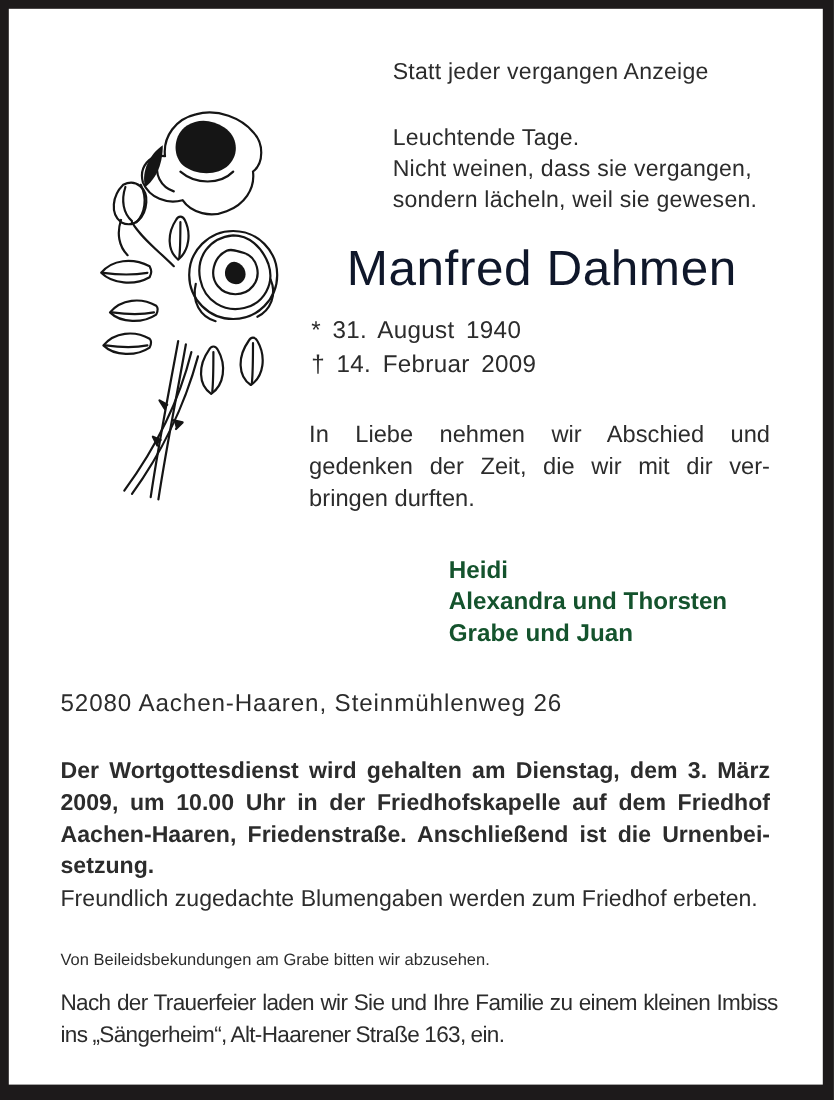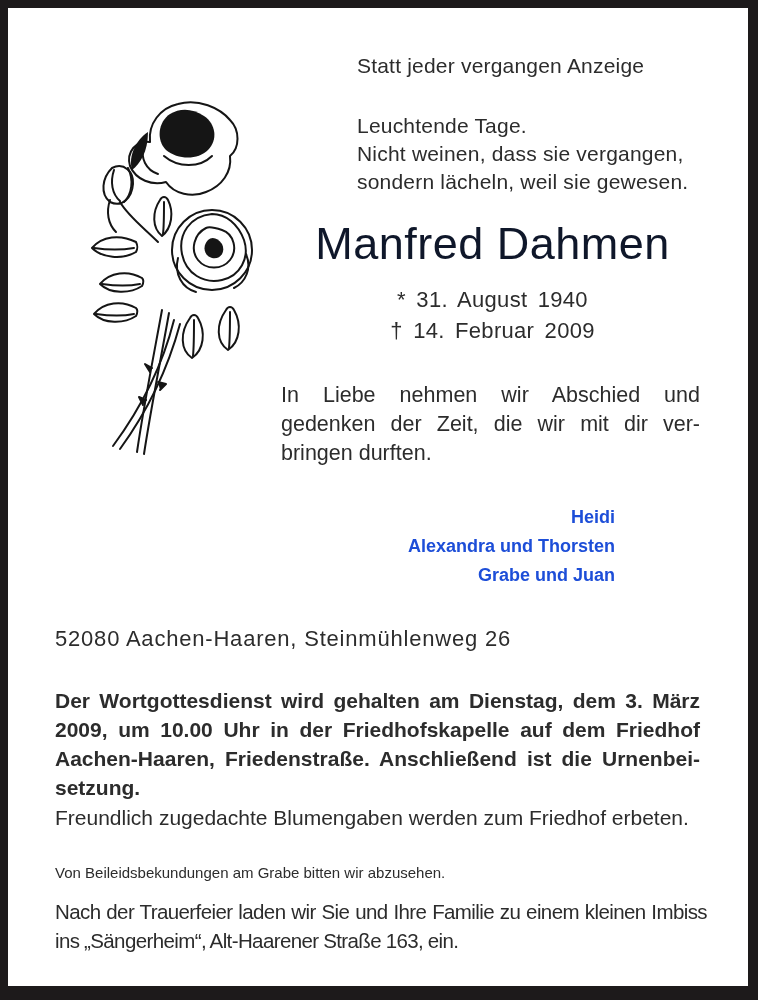--- a/index.html
+++ b/index.html
@@ -14,28 +14,28 @@
   }
   .abs{position:absolute;}
   .preline{left:349px;top:46px;font-size:21px;letter-spacing:.2px;}
   .poem{left:349px;top:104px;font-size:21px;line-height:28px;letter-spacing:.2px;}
   .name{
     left:275px;top:210px;width:419px;text-align:center;
     font-size:45px;letter-spacing:.5px;color:#0f172a;font-weight:400;
     white-space:nowrap;
   }
   .dates{
-    left:275px;top:276px;width:419px;text-align:center;
+    left:275px;top:276px;width:419px;text-align:left;
     font-size:22px;line-height:31px;word-spacing:4px;letter-spacing:.3px;
   }
   .farewell{
     left:273px;top:373px;width:419px;font-size:21.5px;line-height:29px;
     text-align:justify;hyphens:manual;
   }
-  .mourners{left:400px;top:495px;font-size:18px;line-height:29px;font-weight:bold;color:#1d4ed8;text-align:right;}
+  .mourners{left:400px;top:495px;font-size:22px;line-height:29px;font-weight:bold;color:#14532d;}
   .address{left:47px;top:618px;font-size:22px;letter-spacing:.8px;}
   .body-par{
     left:47px;width:645px;font-size:21px;line-height:29px;
     text-align:justify;hyphens:manual;
   }
   .service{top:678px;font-weight:bold;}
   .flowers{top:795px;}
   .condolences{left:47px;top:850px;font-size:15px;line-height:29px;}
   .reception{
     left:47px;top:889px;width:652px;font-size:20.5px;line-height:29px;

